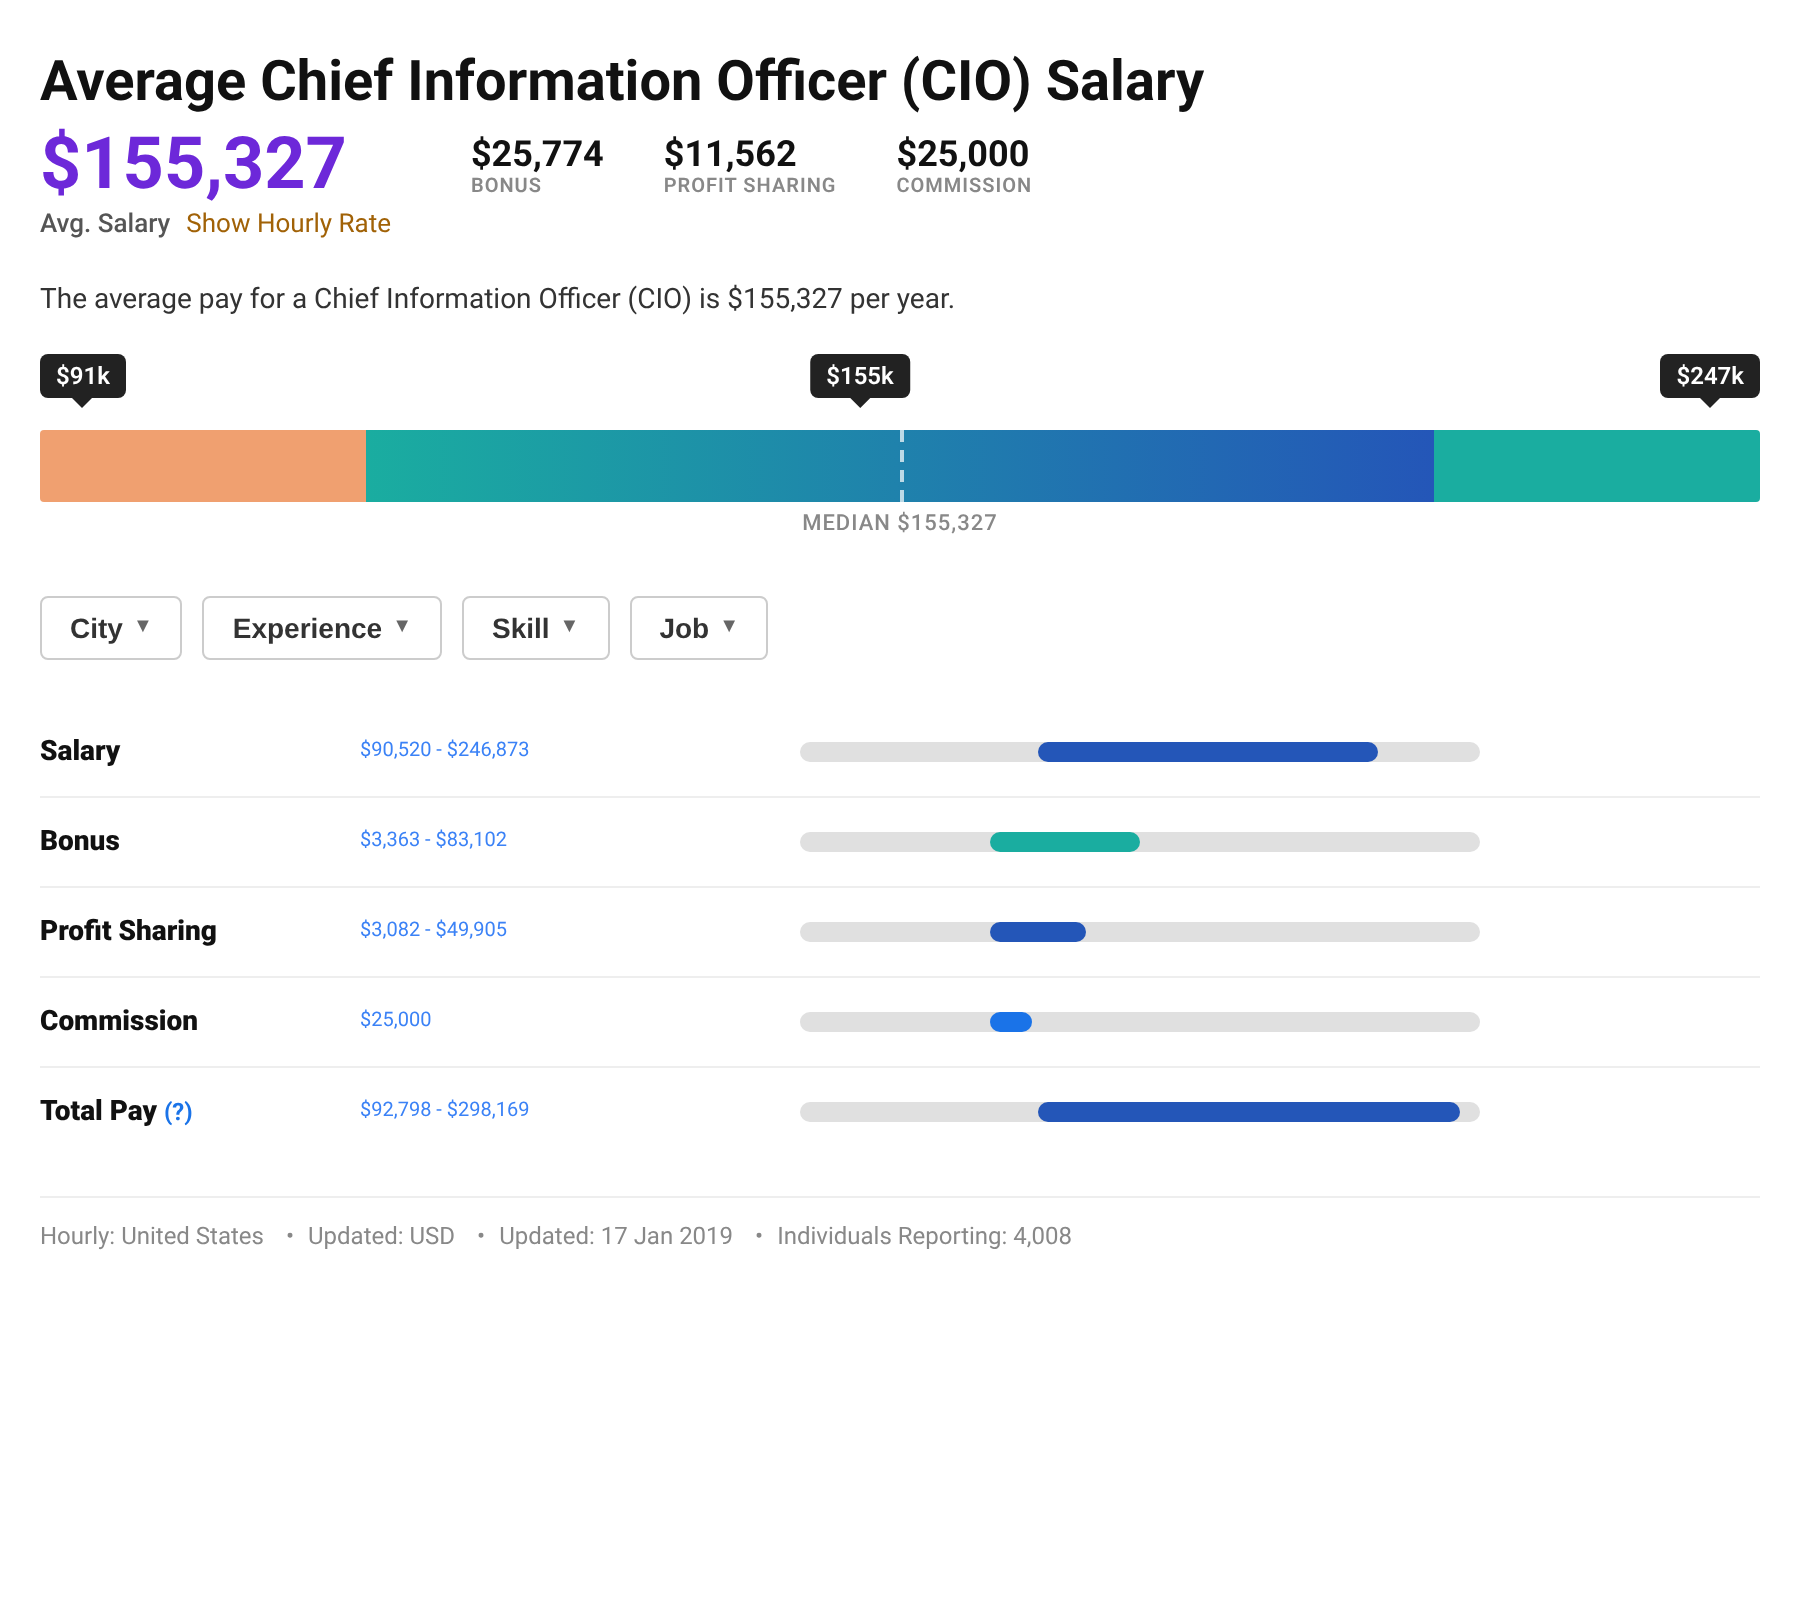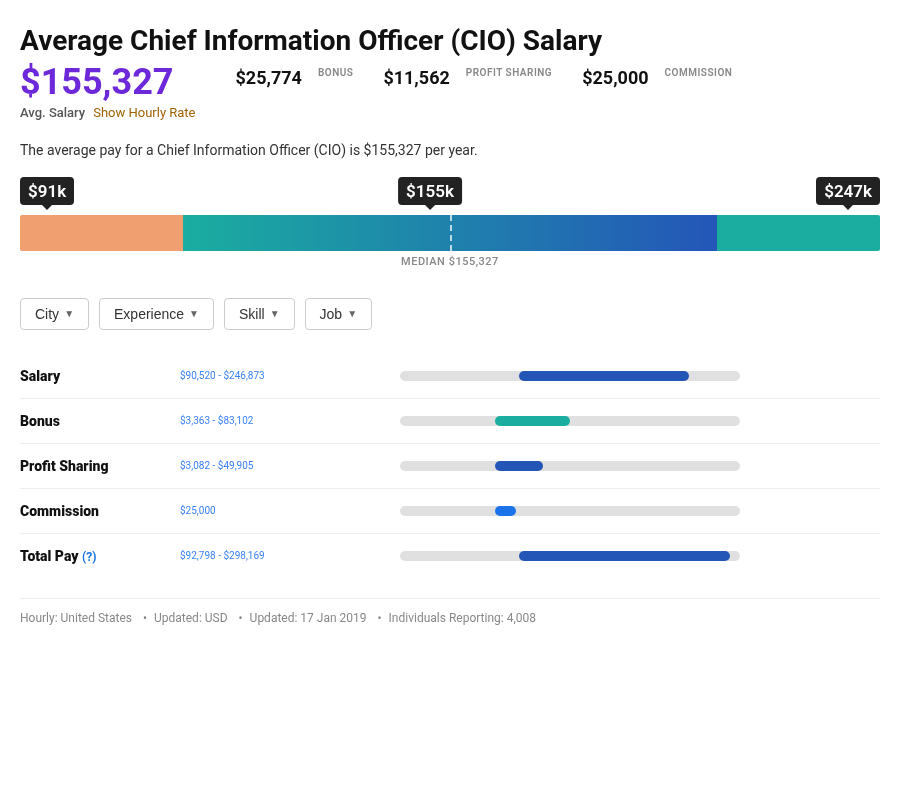--- a/index.html
+++ b/index.html
@@ -60,22 +60,21 @@
     }
 
     .extra-stats {
       display: flex;
       gap: 30px;
       padding-top: 4px;
     }
 
     .stat-item {
       display: flex;
-      flex-direction: row;
-      gap: 16px;
+      flex-direction: column;
     }
 
     .stat-value {
       font-size: 18px;
       font-weight: 700;
       color: #111;
     }
 
     .stat-label {
       font-size: 10px;
@@ -102,21 +101,21 @@
       display: flex;
       position: relative;
       height: 36px;
       margin-bottom: 2px;
     }
 
     .tooltip-bubble {
       position: absolute;
       background: #222;
       color: #fff;
-      font-size: 17px;
+      font-size: 12px;
       font-weight: 600;
       padding: 4px 8px;
       border-radius: 4px;
       white-space: nowrap;
     }
 
     .tooltip-bubble::after {
       content: '';
       position: absolute;
       bottom: -5px;
@@ -210,21 +209,21 @@
       display: flex;
       align-items: center;
       gap: 5px;
       padding: 7px 14px;
       border: 1px solid #ccc;
       border-radius: 4px;
       background: #fff;
       font-size: 14px;
       color: #333;
       cursor: pointer;
-      font-weight: 400;
+      font-weight: 700;
     }
 
     .chevron-down {
       font-size: 10px;
       color: #666;
     }
 
     
     .comp-table {
       width: 100%;

